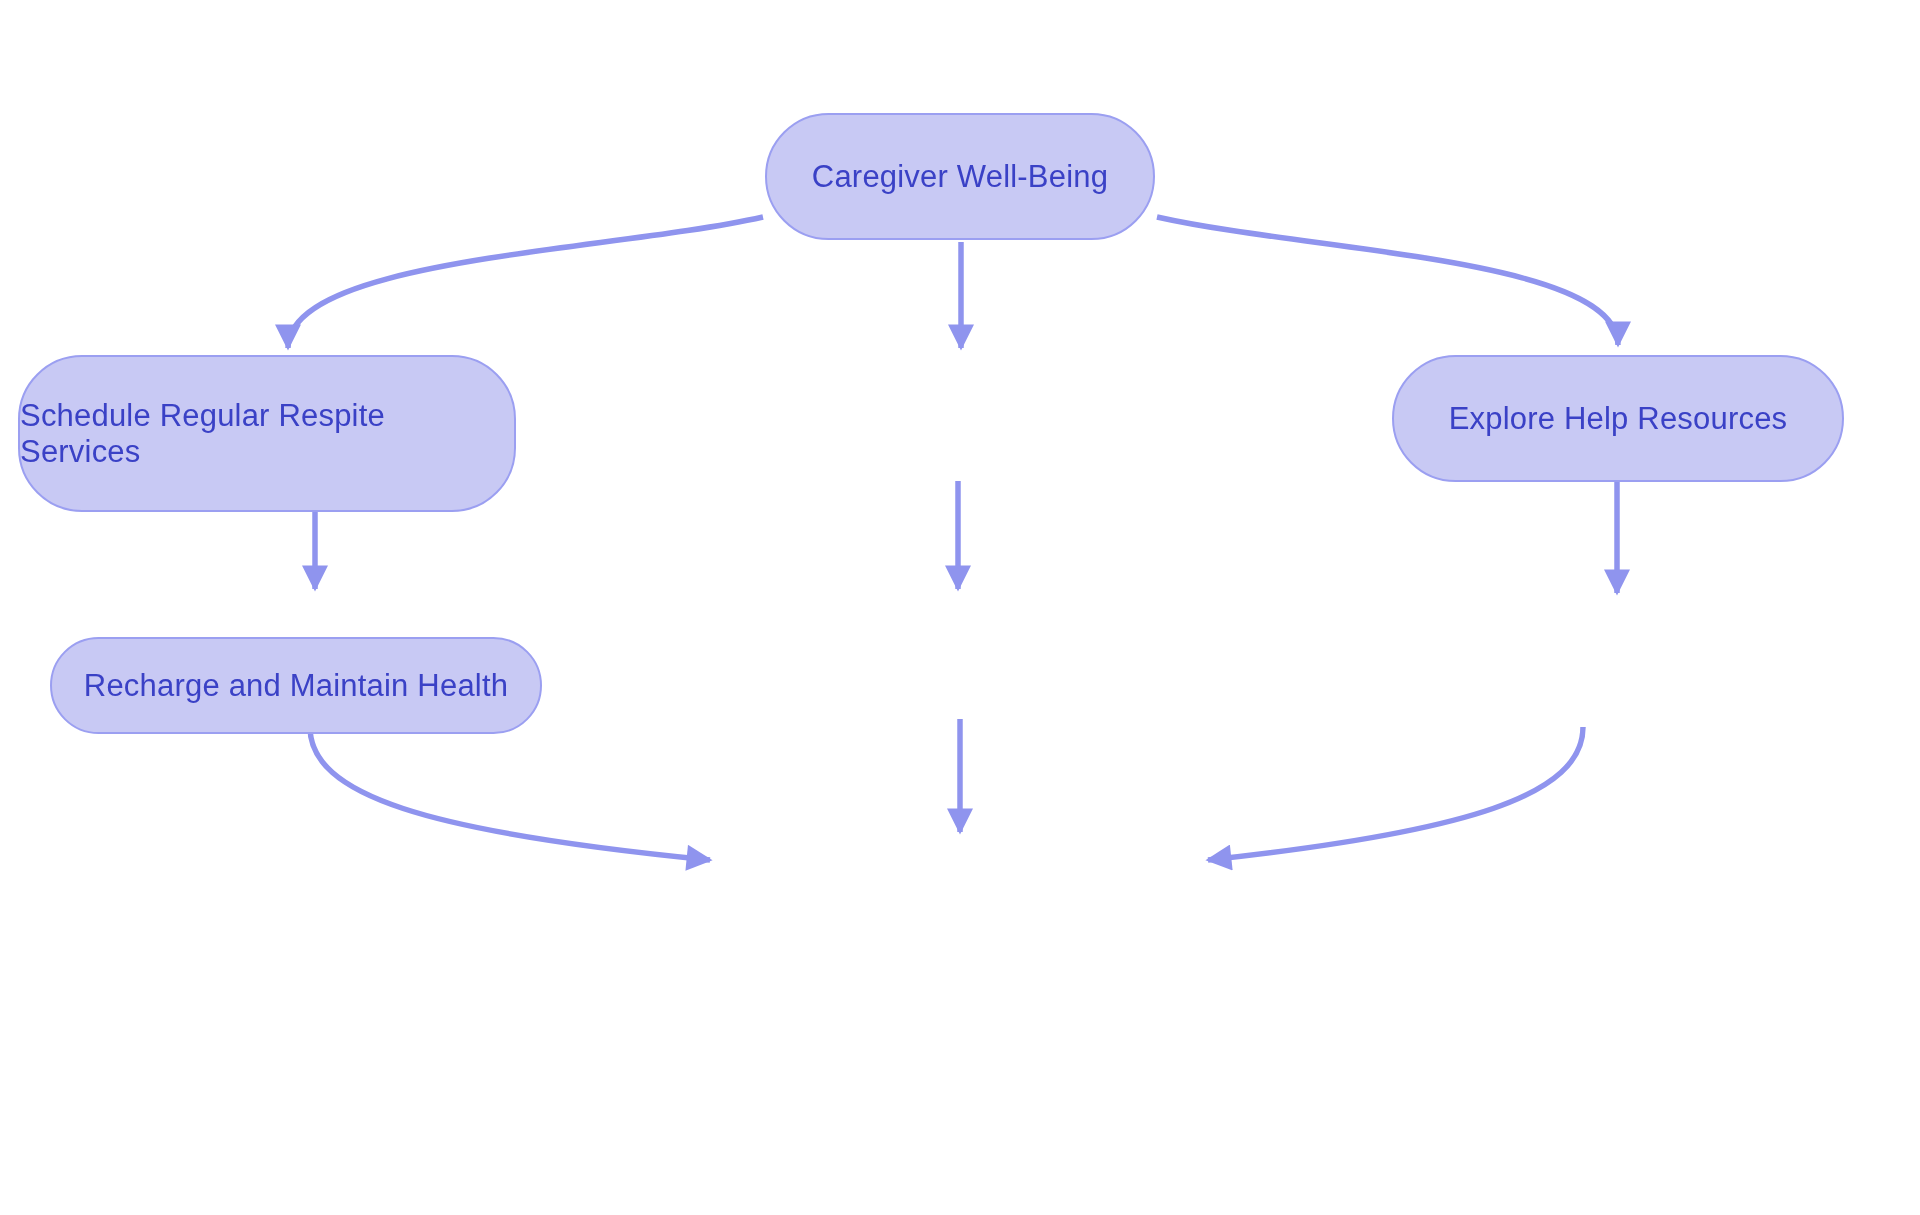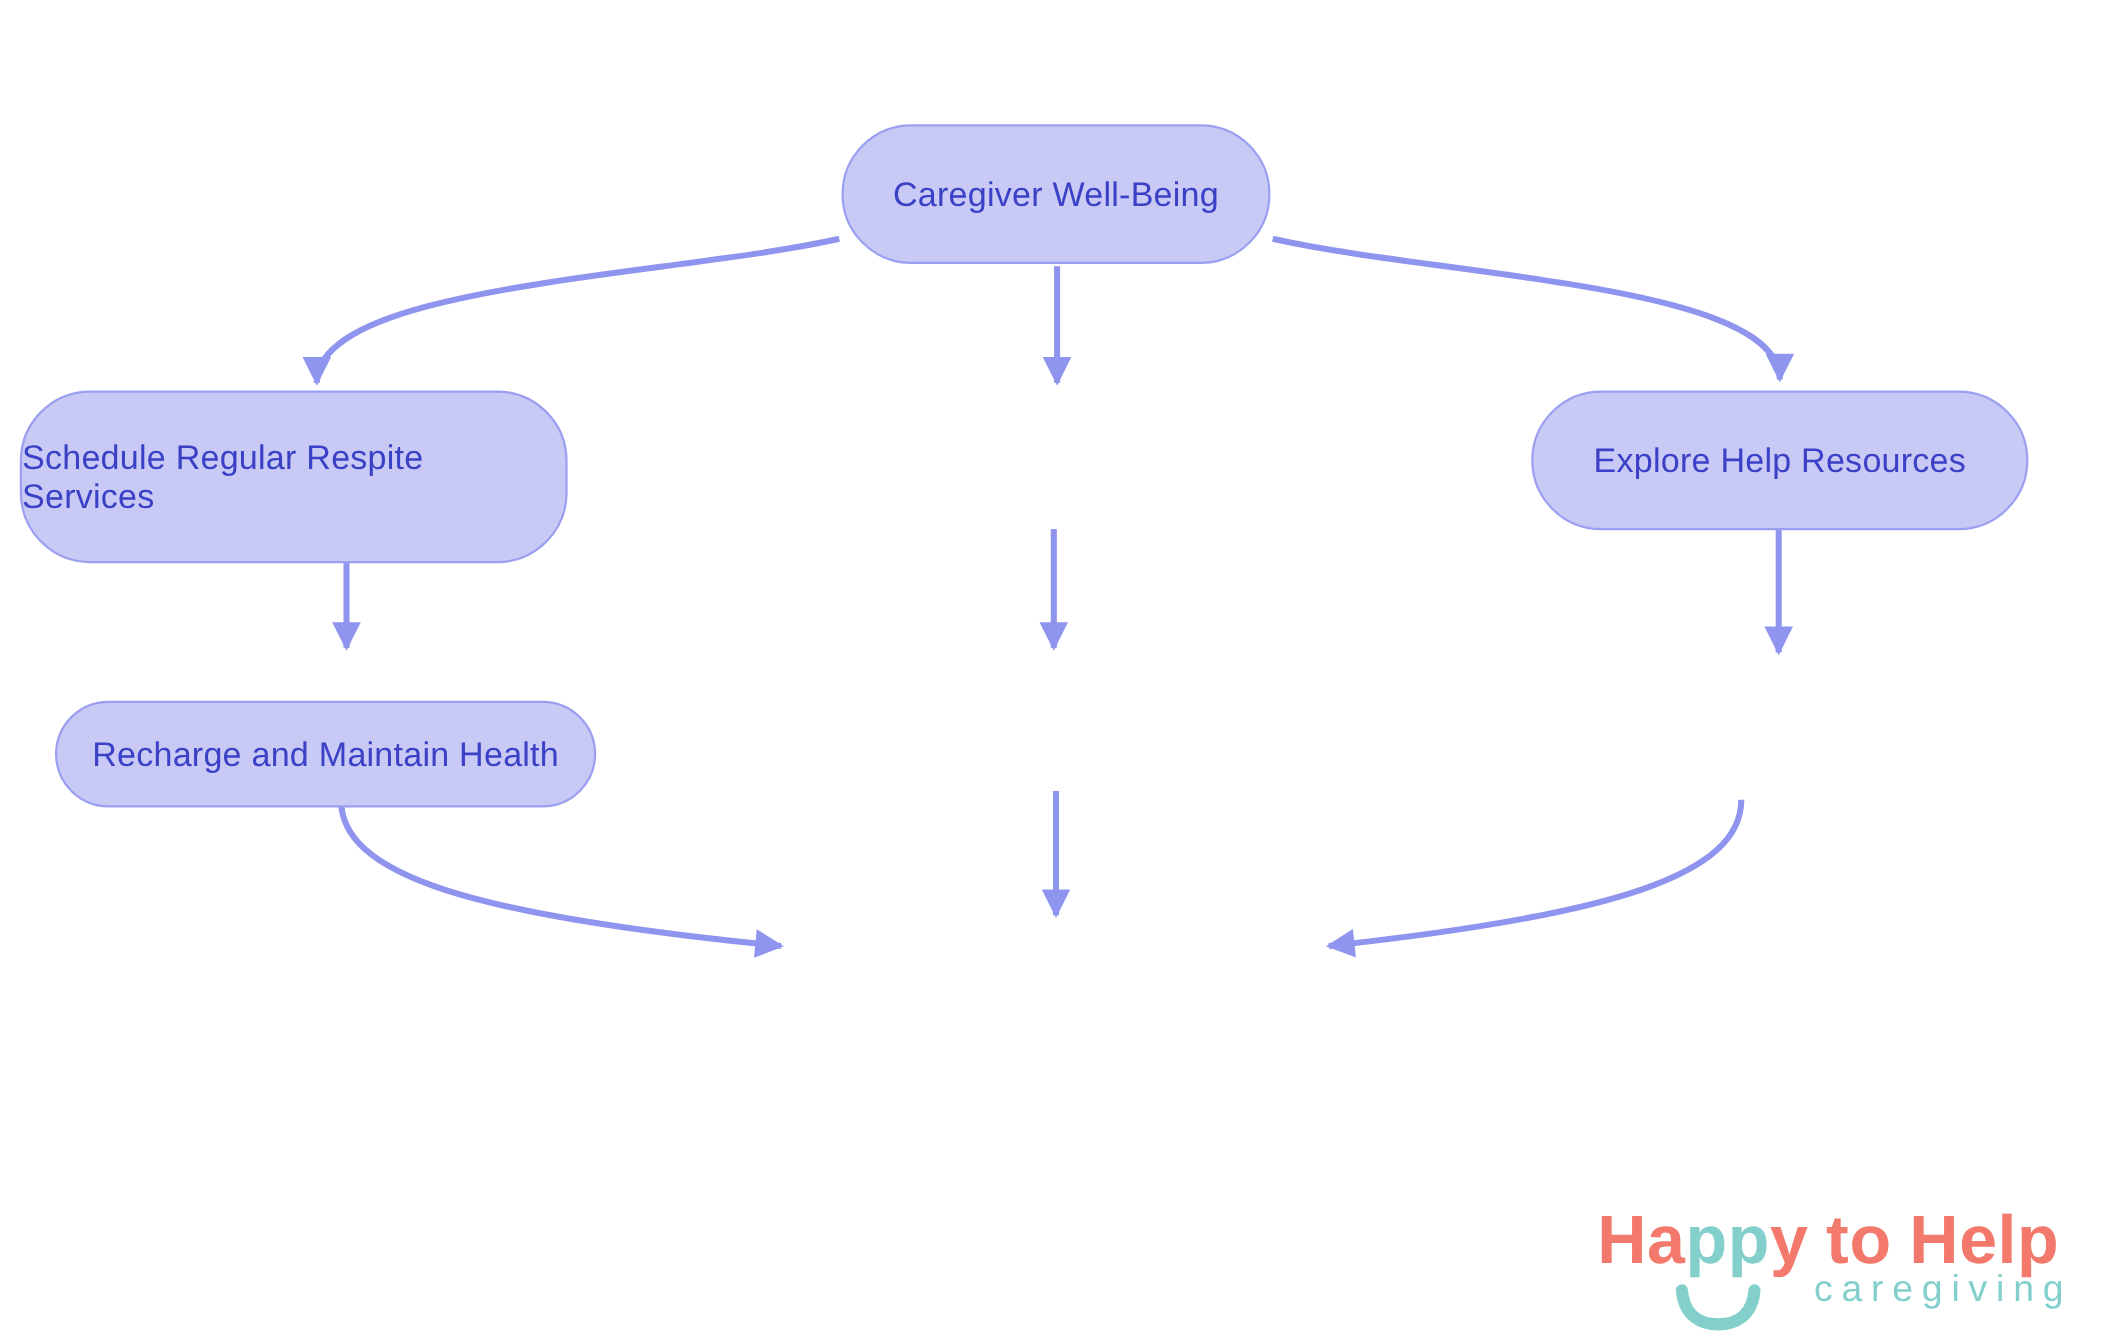--- a/index.html
+++ b/index.html
@@ -108,23 +108,14 @@
   <div class="node" style="left:18px; top:355px; width:498px; height:157px;">Schedule Regular Respite Services</div>
 
 
   <div class="node" style="left:1392px; top:355px; width:452px; height:127px;">Explore Help Resources</div>
 
   <div class="node" style="left:50px; top:593px; width:492px; height:97px;margin-top:44px;">Recharge and Maintain Health</div>
 
 
 
 
-  <div class="logo">
-    <div class="logo-main">
-      <span class="logo-coral">Ha</span><span class="logo-teal">pp</span><span class="logo-coral">y</span><span class="logo-coral logo-word">to</span><span class="logo-coral logo-word">Help</span>
-      <svg class="logo-smile" width="80" height="44" viewBox="0 0 80 44">
-        <path d="M7 7 C9 31, 25 38, 40 38 C55 38, 71 31, 73 7"></path>
-      </svg>
-    </div>
-    <div class="logo-tagline logo-teal">caregiving</div>
-  </div>
 
 </div>
 
 </body></html>

